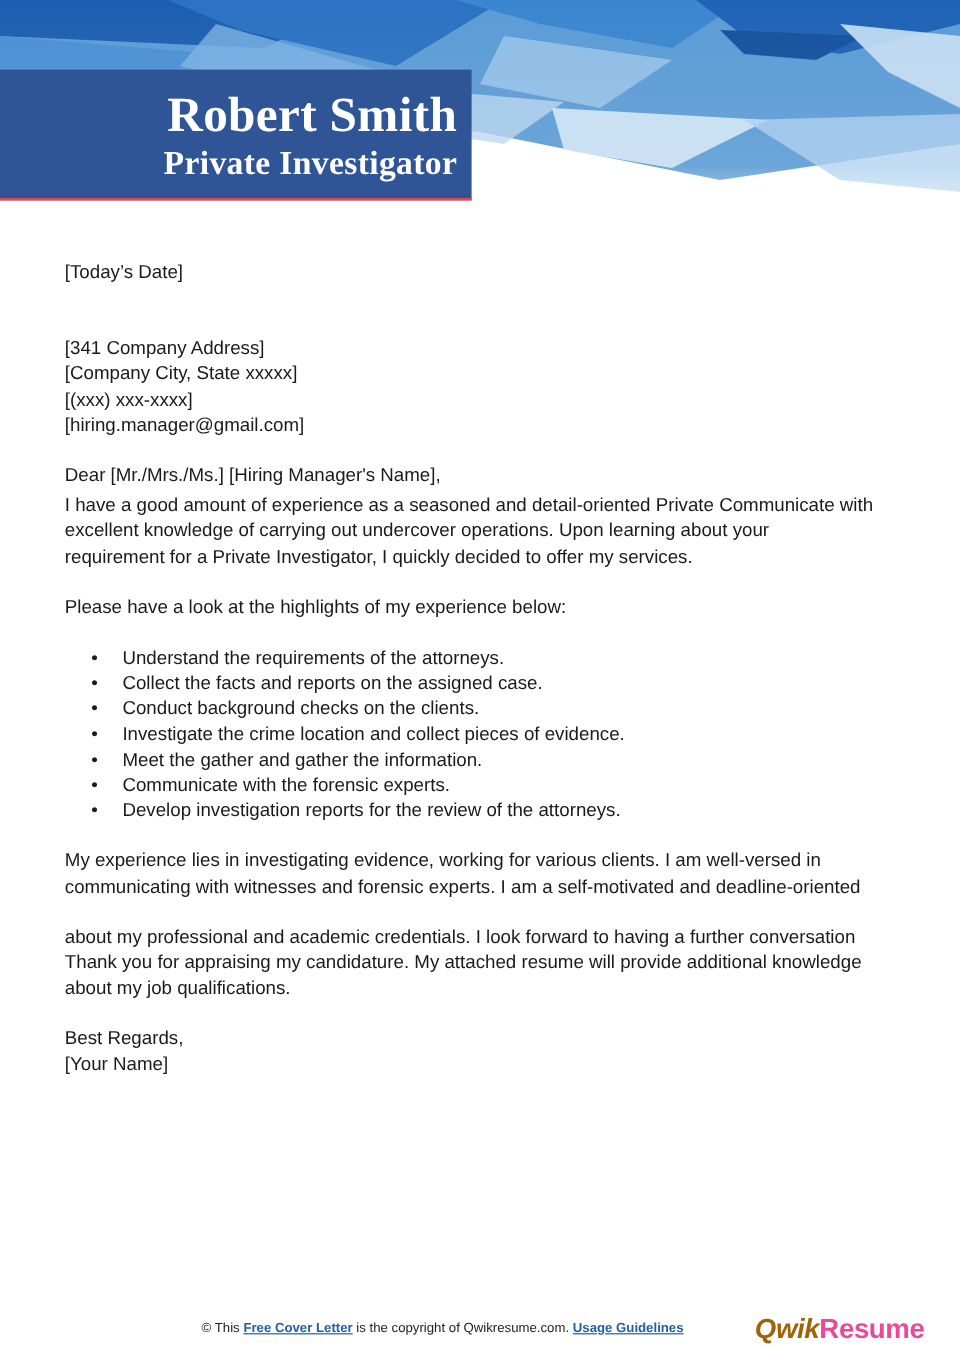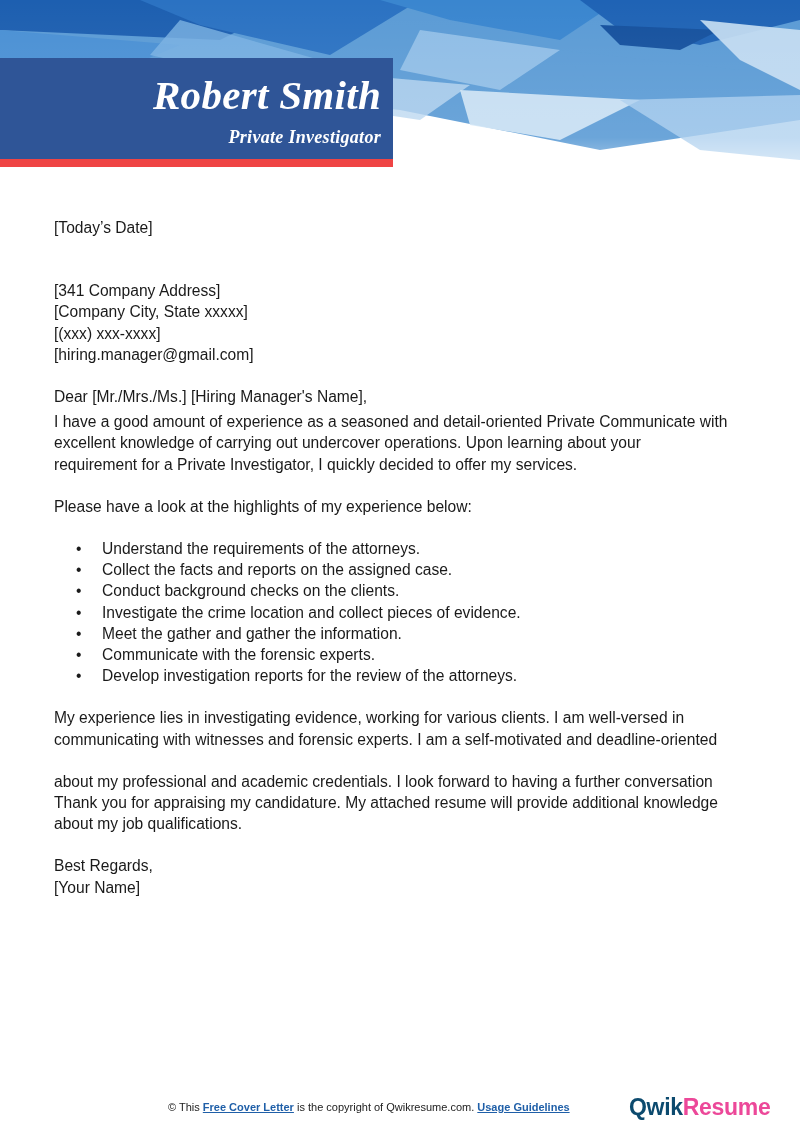--- a/index.html
+++ b/index.html
@@ -22,41 +22,40 @@
       overflow: hidden;
     }
     .banner svg { display: block; }
     .name-box {
       position: absolute;
       left: 0;
       top: 58px;
       width: 393px;
       height: 109px;
       background: #2f5597;
-      border-bottom: 8px solid #ef4444;
+      border-bottom: 2px solid #ef4444;
       box-sizing: border-box;
       text-align: right;
       padding-right: 12px;
-      font-style: italic;
     }
     .name-box .name {
       font-family: "DejaVu Serif", "Liberation Serif", serif;
       font-family: "Liberation Serif", serif;
       font-weight: bold;
       color: #ffffff;
       font-size: 41px;
       line-height: 46px;
       margin-top: 14px;
       letter-spacing: 0.3px;
     }
     .name-box .title {
       font-family: "Liberation Serif", serif;
       font-weight: bold;
       color: #ffffff;
-      font-size: 18px;
+      font-size: 28px;
       line-height: 34px;
       margin-top: 2px;
       letter-spacing: 0.3px;
     }
     .letter {
       position: absolute;
       left: 54px;
       top: 217px;
       width: 720px;
       font-size: 15.6px;
@@ -103,21 +102,21 @@
     }
     .footer .logo {
       position: absolute;
       left: 629px;
       top: -6px;
       font-size: 23px;
       font-weight: bold;
       letter-spacing: -0.3px;
       white-space: nowrap;
     }
-    .logo .qwik { color: #0c4a6e; }
+    .logo .qwik { color: #a16207; font-style: italic; }
     .logo .resume { color: #ec4899; }
   </style>
 </head>
 <body>
 
 <div class="banner">
   <svg width="800" height="250" viewBox="0 0 800 250" xmlns="http://www.w3.org/2000/svg">
     <defs>
       <linearGradient id="fade" x1="0" y1="0" x2="0" y2="1">
         <stop offset="0" stop-color="#ffffff" stop-opacity="0"></stop>

